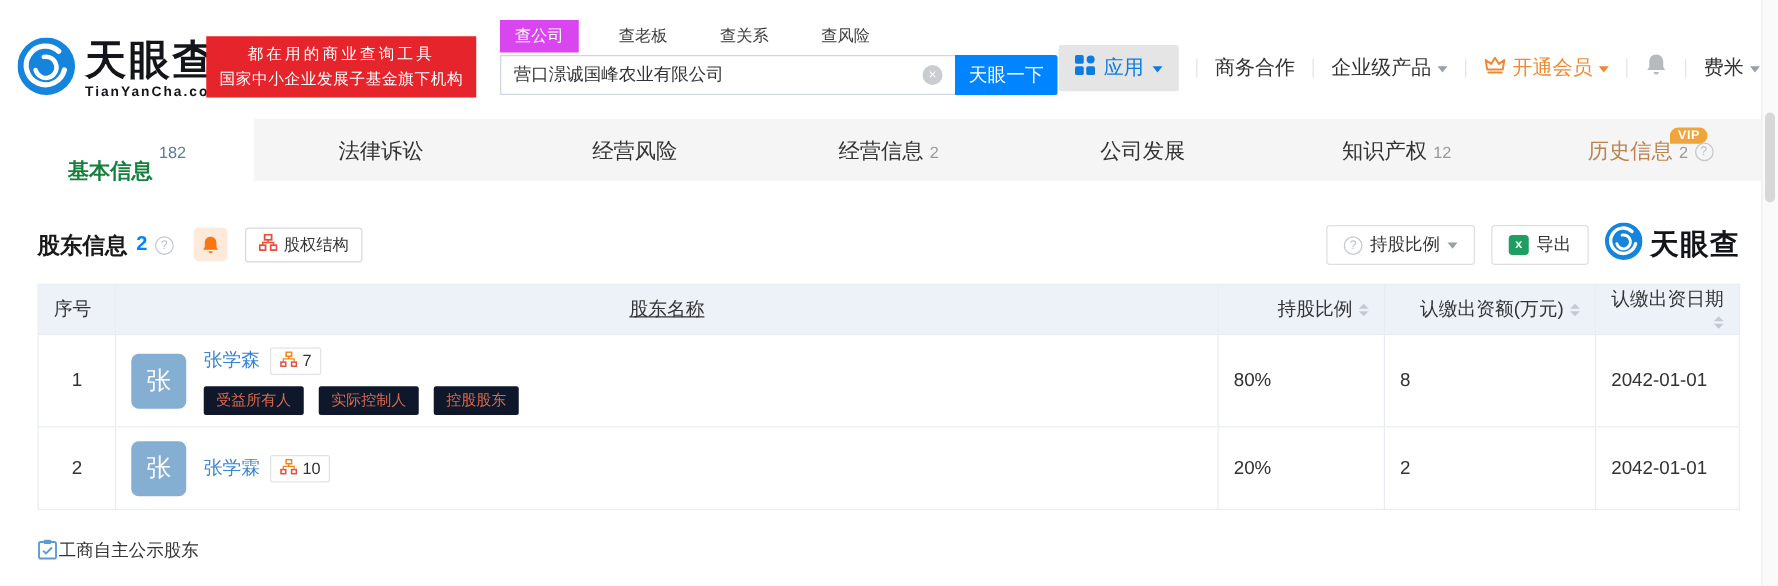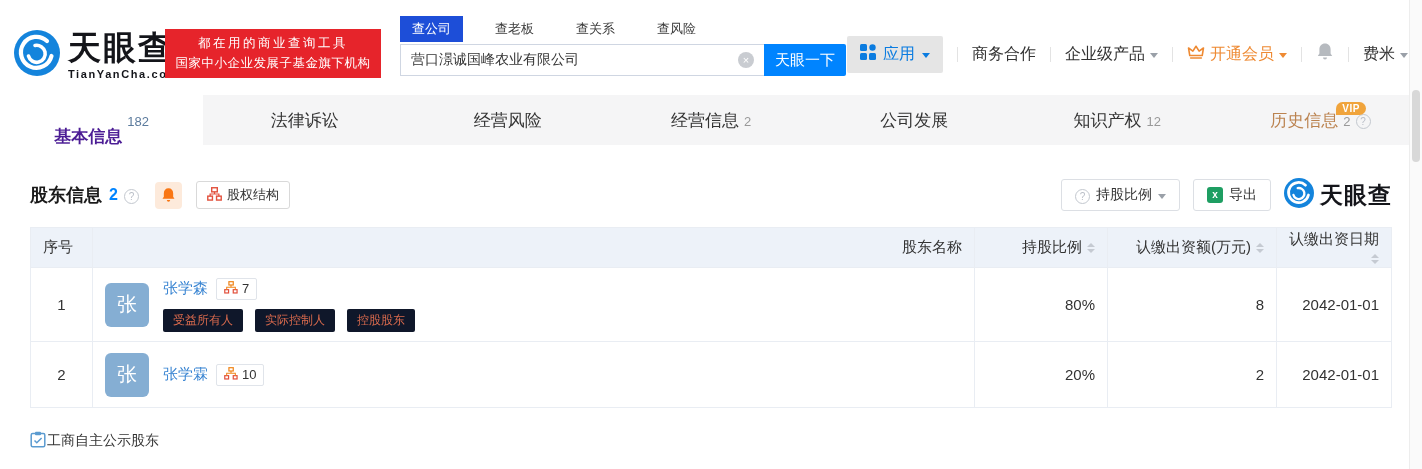--- a/index.html
+++ b/index.html
@@ -15,21 +15,21 @@
   .logo-sub { font-size:11px; color:#14151a; letter-spacing:1.6px; margin-top:4px; font-weight:bold; }
   .promo { position:absolute; left:165px; top:17px; width:216px; height:49px; background:#e6242b;
     color:#fff; font-size:12.5px; display:flex; flex-direction:column; justify-content:center;
     align-items:center; gap:3px; }
   .promo .l1 { letter-spacing:2.5px; }
   .promo .l2 { letter-spacing:0.5px; }
 
   .search { position:absolute; left:400px; top:4px; width:446px; }
   .search-tabs { display:flex; align-items:center; gap:22px; height:26px; font-size:13px; color:#3c3c3c; }
   .search-tab { cursor:pointer; padding:3px 10px; }
-  .search-tab.active { background:#1d4ed8; color:#fff; padding:4px 12px; }
+  .search-tab.active { background:#d946ef; color:#fff; padding:4px 12px; }
   .search-row { display:flex; margin-top:2px; }
   .search-input-wrap { position:relative; width:364px; }
   .search-input { width:364px; height:32px; border:1px solid #cfd6e2; border-right:none;
     padding:0 34px 0 10px; font-size:14px; color:#333; outline:none;
     font-family:"Liberation Sans","DejaVu Sans",sans-serif; }
   .clear-btn { position:absolute; right:10px; top:8px; width:16px; height:16px; border-radius:50%;
     background:#c9ccd1; color:#fff; font-size:11px; line-height:16px; text-align:center; cursor:pointer; }
   .search-btn { width:82px; height:32px; background:#0084ff; color:#fff; border:none; font-size:15px;
     cursor:pointer; border-radius:0 2px 2px 0; font-family:inherit; }
 
@@ -43,21 +43,21 @@
     border-top:5px solid #9aa0a8; margin-top:2px; }
   .caret.blue { border-top-color:#0b7ce0; } .caret.orange { border-top-color:#ee8a33; }
   .bell-top { font-size:17px; color:#9aa0a8; cursor:pointer; }
 
   
   .page-tabs { position:absolute; top:95px; left:0; width:100%; height:50px; background:#f5f5f6; display:flex; }
   .ptab { flex:1; display:flex; align-items:center; justify-content:center; gap:5px; font-size:17px;
     color:#333; cursor:pointer; position:relative; }
   .ptab .cnt { font-size:13px; color:#999; margin-top:2px; }
   .ptab.active { background:#fff; }
-  .ptab.active .lbl { color:#4c1d95; font-weight:bold;margin-top:33px; }
+  .ptab.active .lbl { color:#15803d; font-weight:bold;margin-top:33px; }
   .ptab.active .cnt { color:#5c7b9d; }
   .ptab.history .lbl { color:#bb8350; }
   .vip-badge { position:absolute; top:7px; right:56px; background:#f0a43c; color:#fff; font-size:10px;
     font-weight:bold; padding:1px 6px; border-radius:7px 7px 7px 0; letter-spacing:0.5px; }
   .qmark { display:inline-block; width:15px; height:15px; border:1px solid #c3c8cf; border-radius:50%;
     color:#b9bec7; font-size:10px; line-height:14px; text-align:center; margin-top:2px; }
 
   
   main { position:absolute; top:145px; left:0; width:100%; height:324px; background:#fff; }
   .sec-head { position:absolute; top:33px; left:30px; right:30px; display:flex; align-items:center; }
@@ -76,26 +76,26 @@
   .wm-logo { display:flex; align-items:center; gap:6px; }
   .wm-text { font-size:23px; font-weight:bold; color:#14151a; letter-spacing:1px; }
 
   
   .shareholder-table { position:absolute; top:82px; left:30px; width:1362px; border-collapse:collapse;
     font-size:15px; }
   .shareholder-table th { background:#edf2f9; font-weight:normal; color:#333; height:40px; padding:0 12px; }
   .shareholder-table td { border:1px solid #e9edf3; padding:0 12px; background:#fff; }
   .shareholder-table th { border:1px solid #e9edf3; }
   th.c-no { text-align:left; width:62px; }
-  th.c-name { text-align:right; }
+  th.c-name { text-align:center;text-decoration:underline; }
   th.c-ratio { text-align:right; width:133px; }
   th.c-amt { text-align:right; width:169px; }
   th.c-date { text-align:right; width:115px; }
   td.c-no { text-align:center; color:#333; }
-  td.c-ratio, td.c-amt, td.c-date { text-align:right; color:#333; }
+  td.c-ratio, td.c-amt, td.c-date { color:#333; }
   tr.r1 td { height:74px; } tr.r2 td { height:66px; }
   .sort { display:inline-flex; flex-direction:column; gap:2px; margin-left:5px; vertical-align:middle; }
   .sort i { width:0; height:0; border-left:4px solid transparent; border-right:4px solid transparent; }
   .sort .up { border-bottom:4.5px solid #c5cad2; } .sort .dn { border-top:4.5px solid #c5cad2; }
   .sh-cell { display:flex; align-items:center; gap:14px; padding:8px 0; }
   .avatar { width:44px; height:44px; border-radius:6px; background:#85aed3; color:#fff; font-size:20px;
     display:flex; align-items:center; justify-content:center; flex:none; }
   .sh-name-line { display:flex; align-items:center; gap:8px; }
   .sh-link { color:#3884d2; font-size:15px; cursor:pointer; text-decoration:none; }
   .rel-badge { display:inline-flex; align-items:center; gap:4px; border:1px solid #e0e4ea; border-radius:2px;

